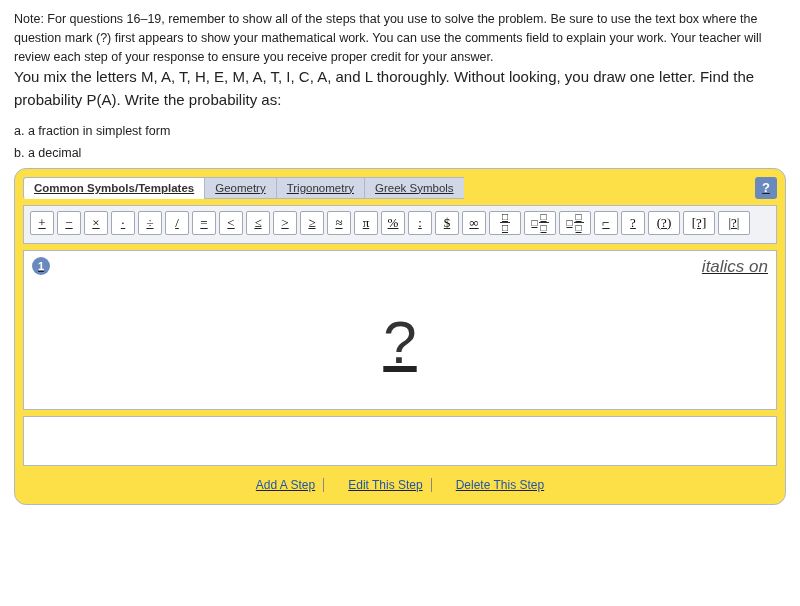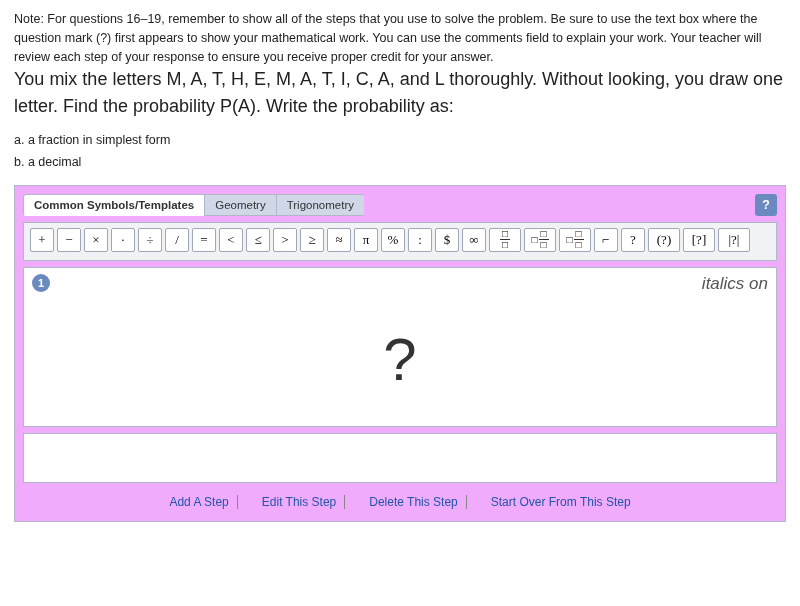--- a/index.html
+++ b/index.html
@@ -11,35 +11,36 @@
       width: 800px;
       min-height: 606px;
       padding: 10px 14px;
     }
     .note-text {
       font-size: 12.5px;
       line-height: 1.5;
       margin-bottom: 0;
     }
     .question-text {
-      font-size: 18px;
+      font-size: 15px;
       line-height: 1.5;
       margin-bottom: 10px;
     }
     .subquestions {
       font-size: 12.5px;
       line-height: 1.7;
-      margin-bottom: 12px;
+      margin-bottom: 4px;
     }
     .editor-container {
       border: 1px solid #b0b8c8;
-      background: #f0abfc;
+      background: #fde047;
       padding: 8px;
-      border-radius: 0;
+      border-radius: 12px;
       position: relative;
+      text-decoration: underline;
     }
     .tabs-row {
       display: flex;
       align-items: center;
       margin-bottom: 6px;
       gap: 0;
     }
     .tab {
       padding: 4px 10px;
       font-size: 11.5px;
@@ -184,20 +185,21 @@
   <div>a. a fraction in simplest form</div>
   <div>b. a decimal</div>
 </div>
 
 <div class="editor-container">
 
   <div class="tabs-row">
     <div class="tab active">Common Symbols/Templates</div>
     <div class="tab">Geometry</div>
     <div class="tab">Trigonometry</div>
+    <div class="tab">Greek Symbols</div>
     <div class="tabs-spacer"></div>
     <button class="help-btn">?</button>
   </div>
 
   <div class="symbols-toolbar">
     <div class="toolbar-row">
       <button class="sym-btn">+</button>
       <button class="sym-btn">−</button>
       <button class="sym-btn">×</button>
       <button class="sym-btn">·</button>
@@ -249,15 +251,14 @@
     </div>
     <div class="step-content">?</div>
   </div>
 
   <div class="comments-box"></div>
 
   <div class="bottom-actions">
     <a class="action-link">Add A Step</a>
     <a class="action-link">Edit This Step</a>
     <a class="action-link">Delete This Step</a>
-    <a class="action-link">Start Over From This Step</a>
   </div>
 </div>
 
 </body></html>

